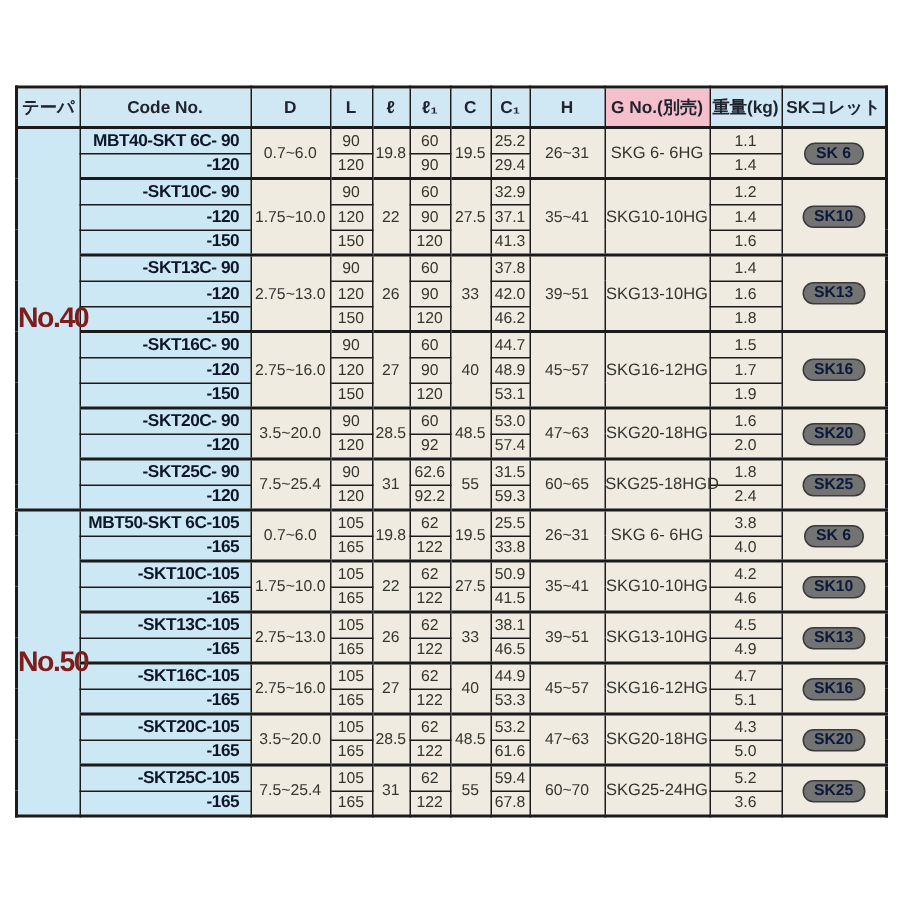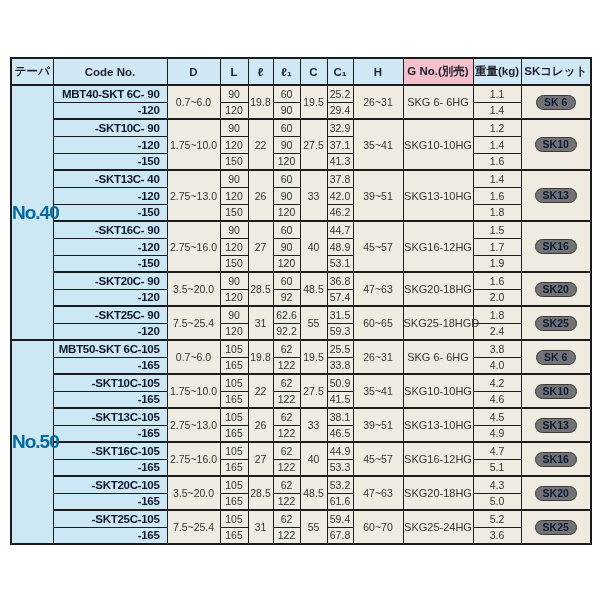--- a/index.html
+++ b/index.html
@@ -38,21 +38,21 @@
     color: #34352f;
     background: #efebe0;
     white-space: nowrap;
     overflow: visible;
     padding: 0;
   }
   td.taper {
     background: #cde8f5;
     font-size: 19px;
     font-weight: bold;
-    color: #0369a1;
+    color: #7f1d1d;
     letter-spacing: -1px;
     text-align: right;
     margin-top: 28px;
   }
   td.code {
     background: #cde8f5;
     text-align: right;
     padding-right: 7px;
     font-weight: bold;
     font-size: 11.5px;
@@ -153,21 +153,21 @@
           <td class="num">1.4</td>
         </tr>
         <tr>
           <td class="code">-150</td>
           <td class="num">150</td>
           <td class="num">120</td>
           <td class="num">41.3</td>
           <td class="num">1.6</td>
         </tr>
         <tr class="grp">
-          <td class="code">-SKT13C- 40</td>
+          <td class="code">-SKT13C- 90</td>
           <td class="num" rowspan="3">2.75~13.0</td>
           <td class="num">90</td>
           <td class="num" rowspan="3">26</td>
           <td class="num">60</td>
           <td class="num" rowspan="3">33</td>
           <td class="num">37.8</td>
           <td class="num" rowspan="3">39~51</td>
           <td class="num gno" rowspan="3">SKG13-10HG</td>
           <td class="num">1.4</td>
           <td class="skcell" rowspan="3"><span class="badge">SK13</span></td>
@@ -213,21 +213,21 @@
           <td class="num">53.1</td>
           <td class="num">1.9</td>
         </tr>
         <tr class="grp">
           <td class="code">-SKT20C- 90</td>
           <td class="num" rowspan="2">3.5~20.0</td>
           <td class="num">90</td>
           <td class="num" rowspan="2">28.5</td>
           <td class="num">60</td>
           <td class="num" rowspan="2">48.5</td>
-          <td class="num">36.8</td>
+          <td class="num">53.0</td>
           <td class="num" rowspan="2">47~63</td>
           <td class="num gno" rowspan="2">SKG20-18HG</td>
           <td class="num">1.6</td>
           <td class="skcell" rowspan="2"><span class="badge">SK20</span></td>
         </tr>
         <tr>
           <td class="code">-120</td>
           <td class="num">120</td>
           <td class="num">92</td>
           <td class="num">57.4</td>

